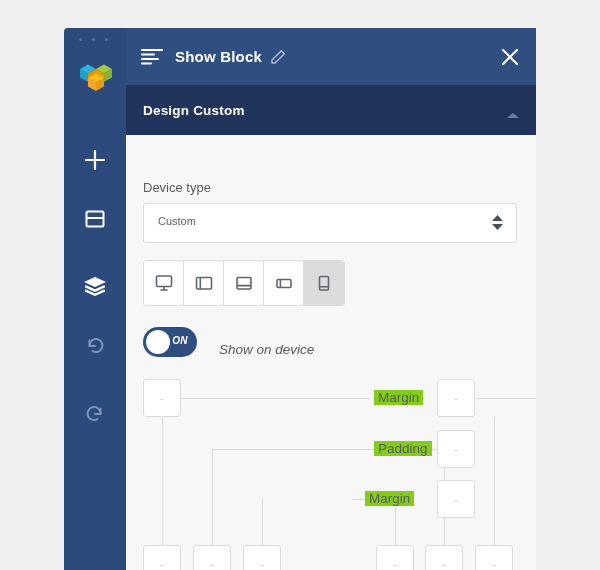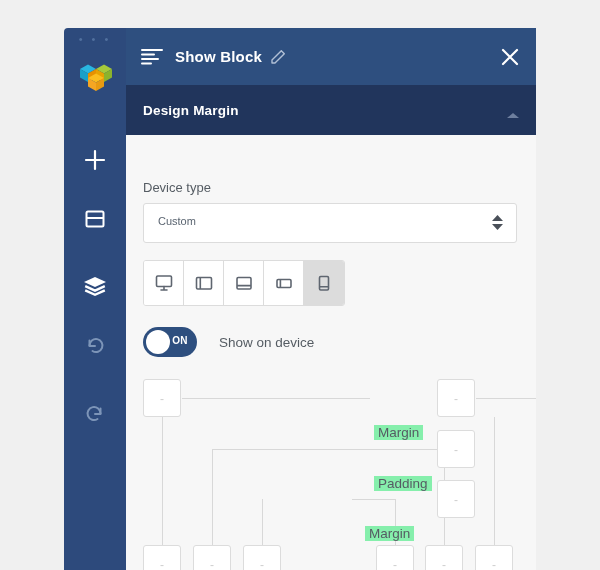--- a/index.html
+++ b/index.html
@@ -116,21 +116,21 @@
     width: 40px; height: 44px;
     display: flex; align-items: center; justify-content: center;
     border-right: 1px solid #dcdcdc;
     background: #ffffff; color: #5f6670;
   }
   .device-btn:last-child { border-right: none; }
   .device-btn.active { background: #dcdcdc; }
 
   .toggle-row {
     position: absolute; left: 17px; top: 192px;
-    display: flex; align-items: center;
+    display: flex; align-items: flex-end; font-style: italic;
   }
   .toggle {
     width: 54px; height: 30px; border-radius: 15px;
     background: #2e4f7f; position: relative;
   }
   .toggle-knob {
     position: absolute; left: 3px; top: 3px;
     width: 24px; height: 24px; border-radius: 50%;
     background: #ffffff;
   }
@@ -157,21 +157,21 @@
     z-index: 3;
   }
   .bm-box .ph {
     position: absolute; left: 0; top: 12px; width: 100%;
     text-align: center; font-size: 12px; color: #cfcfcf;
   }
   .bm-label {
     position: absolute;
     font-size: 13.5px; color: #555c63;
     white-space: nowrap; z-index: 3;
-    background: #86efac; padding: 0 4px; margin-top: 35px;
+    background: #84cc16; padding: 0 4px;
   }
   .ln {
     position: absolute;
     background: #d8d8d8;
     z-index: 1;
   }
   .ln-h { height: 1px; }
   .ln-v { width: 1px; }
 </style>
 </head>
@@ -249,21 +249,21 @@
         </svg>
       </span>
       <span class="ph-close">
         <svg width="18" height="18" viewBox="0 0 18 18">
           <path d="M2 2l14 14M16 2L2 16" stroke="#ffffff" stroke-width="2.2" stroke-linecap="round"></path>
         </svg>
       </span>
     </div>
 
     <div class="section-bar">
-      <span class="section-title">Design Margin</span>
+      <span class="section-title">Design Custom</span>
       <span class="section-chevron">
         <svg width="14" height="9" viewBox="0 0 14 9">
           <path d="M1 7l6-5 6 5z" fill="#6e7f9e"></path>
         </svg>
       </span>
     </div>
 
     <div class="body">
 
       <div class="field-label">Device type</div>

